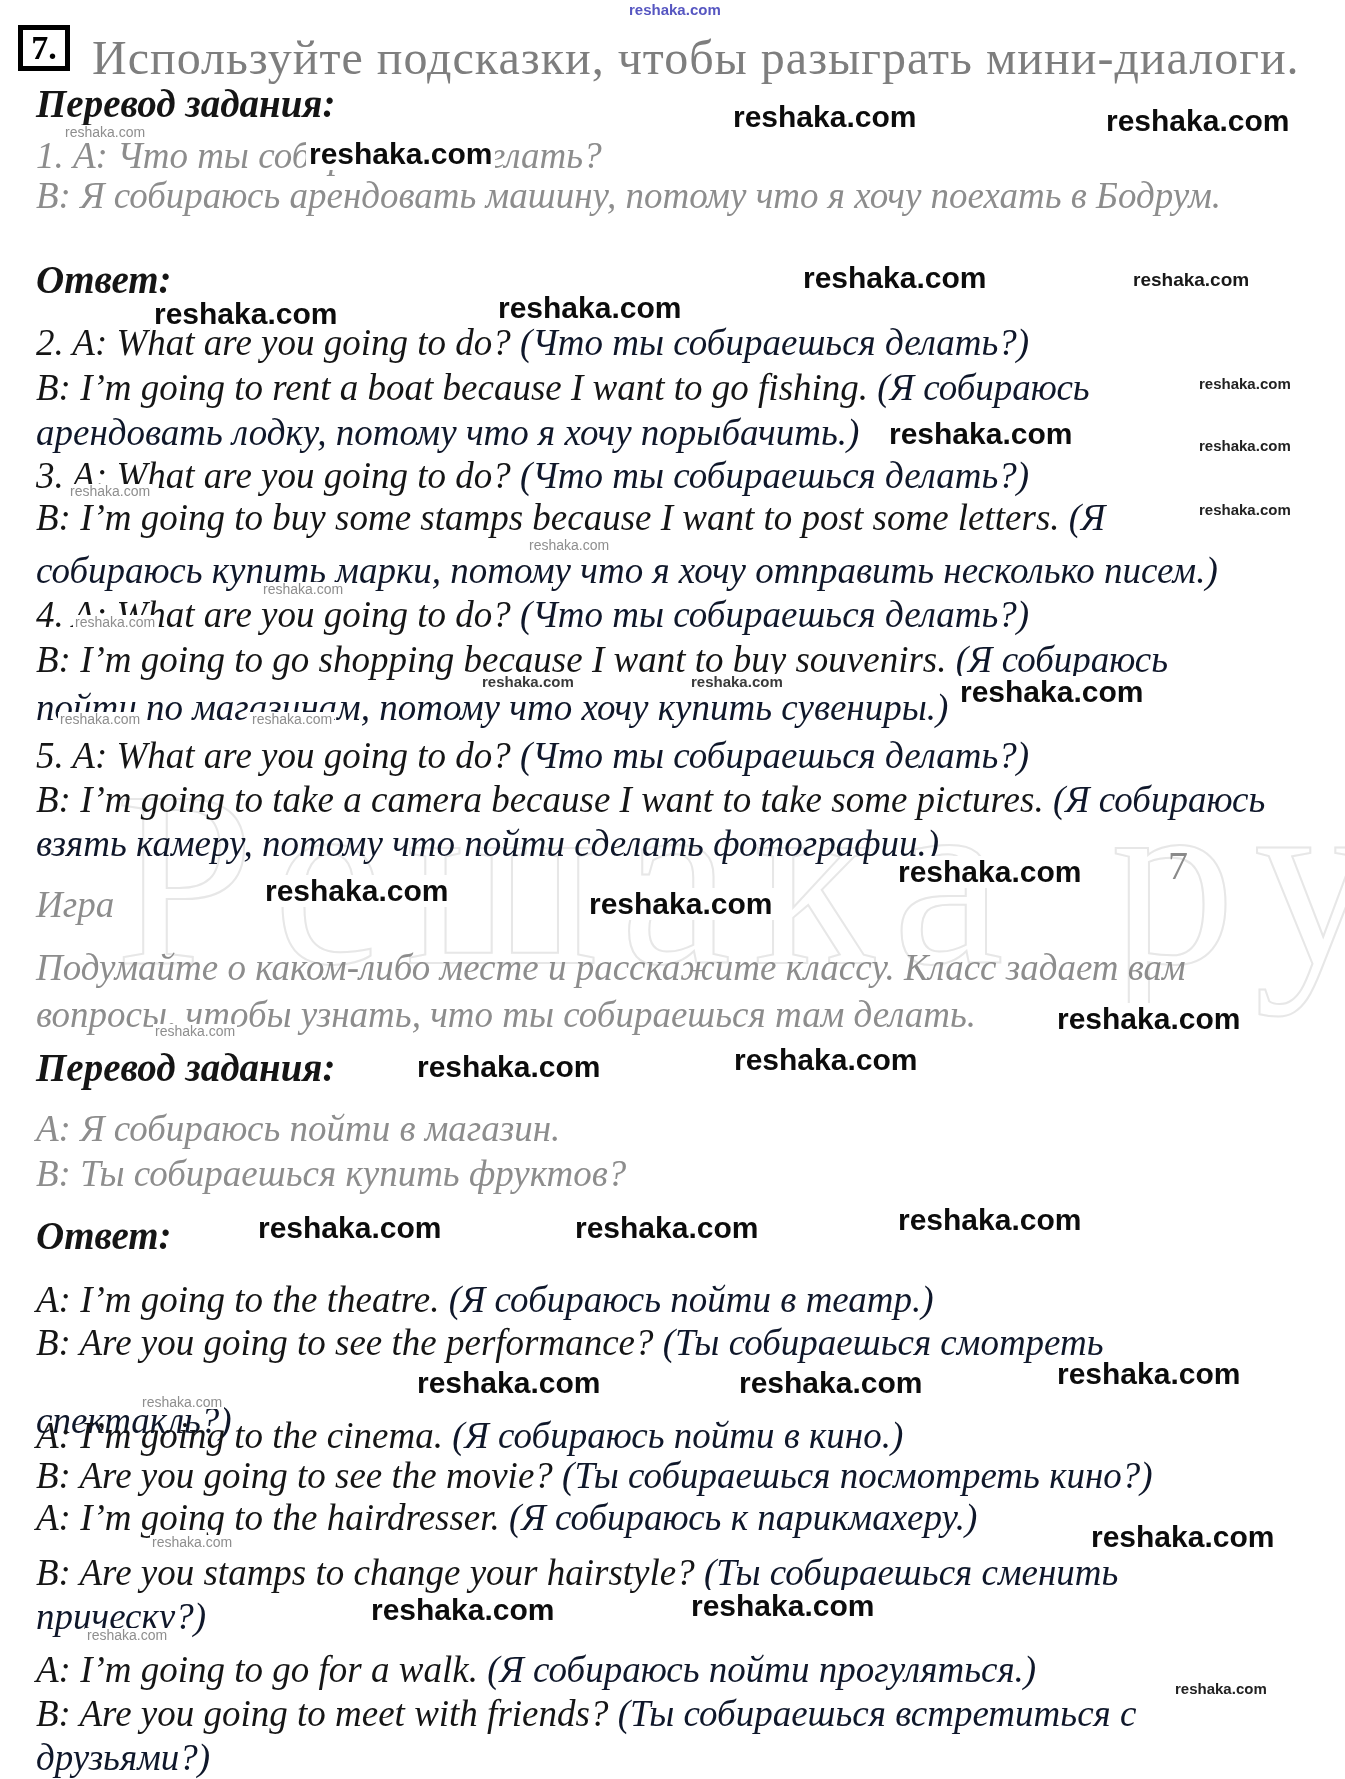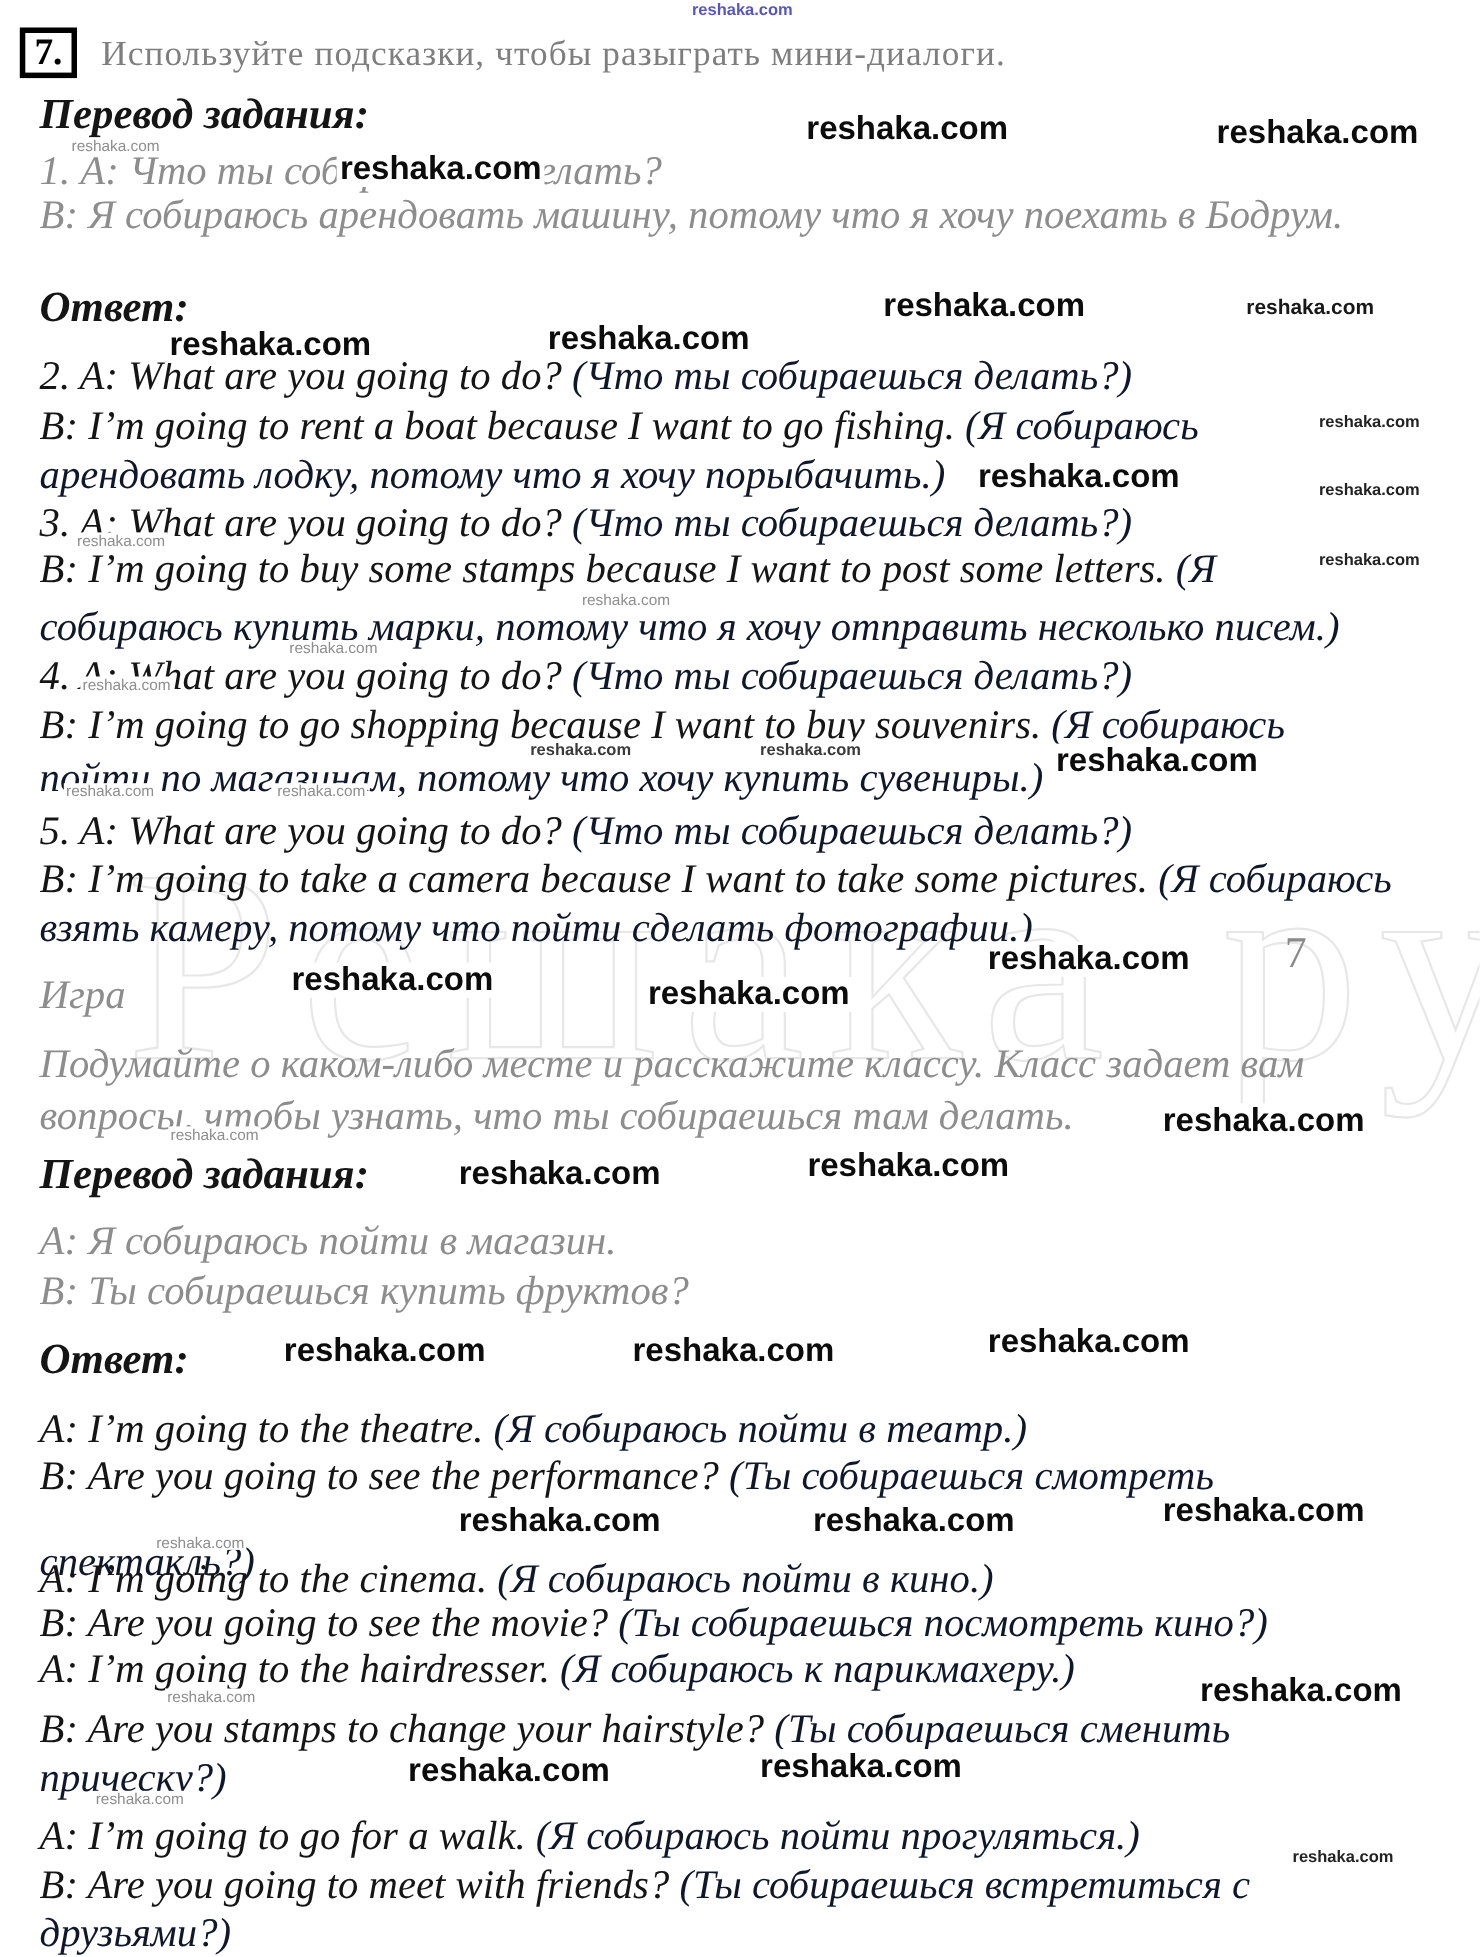--- a/index.html
+++ b/index.html
@@ -16,21 +16,21 @@
     position:absolute;left:18px;top:25px;
     width:52px;height:46px;
     border:5px solid #000;
     box-sizing:border-box;
     display:flex;align-items:center;justify-content:center;
     font-weight:bold;font-size:34px;color:#000;
     z-index:4;background:#fff;
   }
   #ex-title{
     position:absolute;left:92px;top:30px;
-    font-size:32px;color:#7e7e7e;
+    font-size:48px;color:#7e7e7e;
     white-space:nowrap;letter-spacing:1px;
     z-index:2;
   }
   
   .line{
     position:absolute;left:36px;
     white-space:nowrap;
     font-family:"Liberation Serif", serif;
     font-size:37px;line-height:40px;
     z-index:2;

